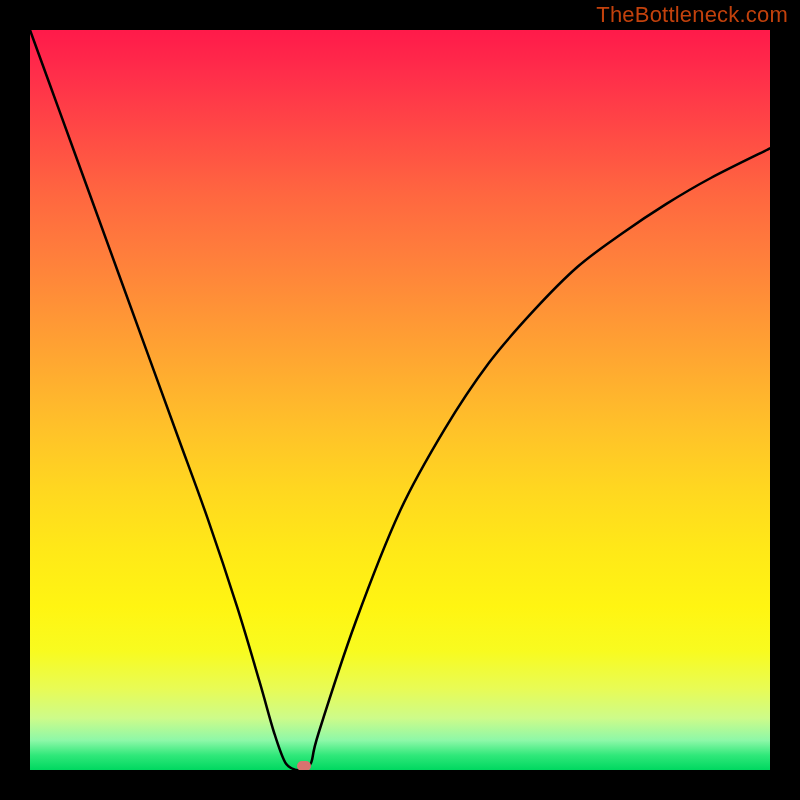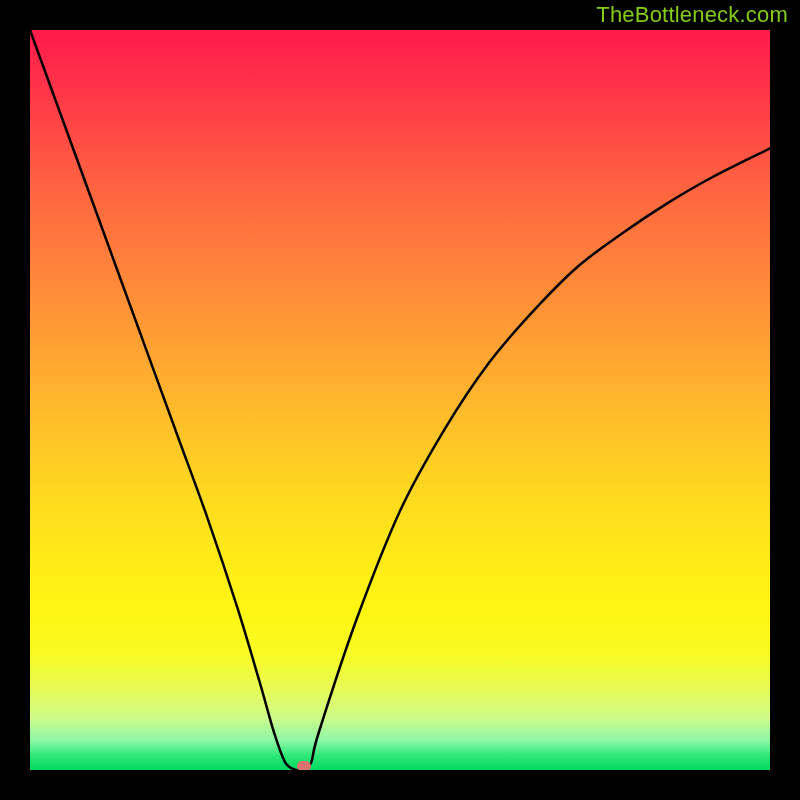--- a/index.html
+++ b/index.html
@@ -14,21 +14,21 @@
   .frame {
     position: relative;
     width: 800px;
     height: 800px;
     background: #000;
   }
   .watermark {
     position: absolute;
     top: 2px;
     right: 12px;
-    color: #84cc16;
+    color: #c2410c;
     font-size: 22px;
     font-weight: 500;
     letter-spacing: 0.2px;
     z-index: 10;
   }
   .plot-area {
     position: absolute;
     left: 30px;
     top: 30px;
     width: 740px;

